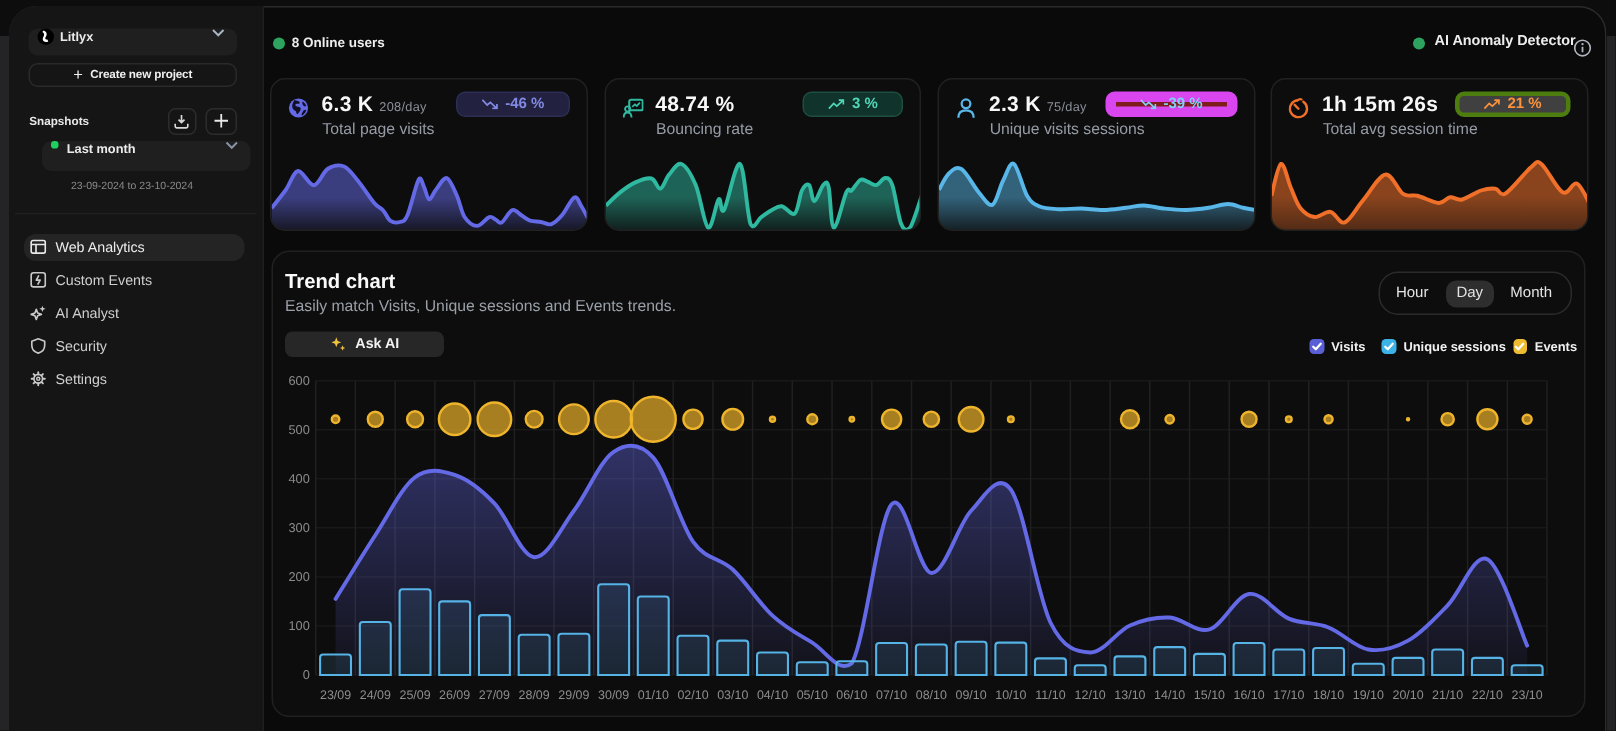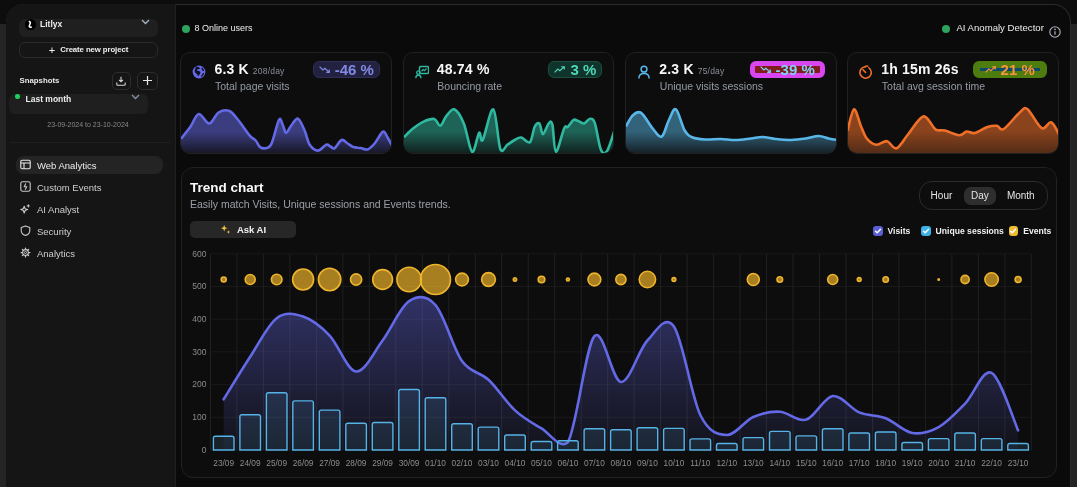--- a/index.html
+++ b/index.html
@@ -30,37 +30,37 @@
   align-items:center; font-size:9.5px; color:#cfcfcf; border-radius:8px; }
 .navitem.active { background:#242424; color:#ececec; }
 .card { position:absolute; background:#0d0d0d; border:1px solid #212121;
   border-radius:10px; overflow:hidden; }
 .val { position:absolute; left:33px; top:59.5px; font-size:14px; font-weight:700;
   color:#f7f7f7; letter-spacing:0.2px; }
 .card .val { top:8.5px; }
 .per { font-size:8.5px; font-weight:400; color:#8a8f98; margin-left:4px;margin-top:32px; }
 .lbl { position:absolute; left:33.5px; top:27.5px; font-size:10.5px; color:#959ba5; }
 .badge { position:absolute; right:11px; top:8.9px; height:16.2px; border-radius:6px;
-  display:flex; align-items:center; gap:5px; padding:0 5px; font-size:15px; font-weight:600; }
+  display:flex; align-items:center; gap:5px; padding:0 16px; font-size:10px; font-weight:600; }
 .mini { position:absolute; left:0; bottom:-1px; }
 .trend { border-radius:12px; }
 .ttitle { position:absolute; left:8.5px; top:12.5px; font-size:13.5px; font-weight:700; color:#fafafa; }
 .tsub { position:absolute; left:8.5px; top:30.5px; font-size:10.5px; color:#9aa0a8; }
 .askai { position:absolute; left:8.5px; top:53.5px; width:106px; height:17px;
   background:#272727; border-radius:5px; display:flex; align-items:center;
   justify-content:center; gap:6px; color:#f2f2f2; font-size:9.5px; font-weight:700; }
 .segm { position:absolute; left:737.5px; top:13.5px; width:128.5px; height:28.5px;
   border:1px solid #2b2b2b; border-radius:13px; }
 .seg { position:absolute; top:4.7px; height:18.5px; line-height:18.5px; font-size:10px; color:#e4e4e4; border-radius:7px;text-align:center; }
 .segon { background:#2e2e2e; }
 .leg { position:absolute; top:58.5px; display:flex; align-items:center; gap:5px; }
 .cb { width:9.5px; height:9.5px; border-radius:3px; display:flex; align-items:center; justify-content:center; }
 .legtxt { font-size:8.6px; font-weight:600; color:#f0f0f0; }
 .topdot { position:absolute; width:8.5px; height:8.5px; border-radius:50%; background:#2da35f; }
-.toptxt { position:absolute; font-size:9px; font-weight:400; color:#ededed;text-align:center; }
+.toptxt { position:absolute; font-size:9px; font-weight:700; color:#ededed;text-align:center; }
 </style></head>
 <body>
 <div style="position:absolute;left:0;top:24px;width:6px;height:463px;background:#242427"></div>
 <div style="position:absolute;right:0;top:24px;width:6.5px;height:463px;background:#242427"></div>
 <div class="window">
 <div class="sidebar">
       <div class="sel" style="left:13px;top:15px;height:18px">
         <span class="logo">
           <svg width="7" height="9" viewBox="0 0 7 9">
             <path d="M2.1,0.4 C3.4,0.9 4.3,1.8 4.1,3.2 C4,4.1 3.3,4.6 3.2,5.4 C3.1,6.2 3.8,6.6 4.6,6.3 L5.2,7.6 C3.6,8.6 1.6,7.9 1.5,6.2 C1.4,5 2.3,4.3 2.4,3.4 C2.5,2.5 2.1,1.7 1.2,1.3 Z" fill="#fff"></path>
@@ -76,21 +76,21 @@
       <div class="iconbtn" style="left:105.5px;top:67.5px;width:19.5px;height:18.5px">
         <svg width="10" height="10" viewBox="0 0 10 10">
           <path d="M5,0.7 V5.6 M3,3.8 L5,5.8 L7,3.8 M0.8,6.5 V8.2 Q0.8,9.2 1.8,9.2 H8.2 Q9.2,9.2 9.2,8.2 V6.5" stroke="#d8d8d8" stroke-width="1.1" fill="none"></path>
         </svg>
       </div>
       <div class="iconbtn" style="left:130.5px;top:67.5px;width:21px;height:18.5px">
         <svg width="11" height="11" viewBox="0 0 11 11">
           <path d="M5.5,1 V10 M1,5.5 H10" stroke="#e8e8e8" stroke-width="1.2" fill="none"></path>
         </svg>
       </div>
-      <div class="sel" style="left:3px;top:90px;height:19.5px">
+      <div class="sel" style="left:22px;top:90px;height:19.5px">
         <span class="dot" style="background:#1fd05f;width:4.5px;height:4.5px;margin-left:0px"></span>
         <span class="seltxt" style="margin-left:6px">Last month</span>
         <svg class="chev" width="9" height="6" viewBox="0 0 9 6">
           <path d="M1,1 L4.5,4.5 L8,1" stroke="#8a93a6" stroke-width="1.3" fill="none"></path>
         </svg>
       </div>
       <div class="daterange">23-09-2024 to 23-10-2024</div>
       <div class="sep"></div>
       <div class="navitem active" style="top:152.4px">
         <svg width="11" height="12" viewBox="0 0 11 12" style="margin:0 6.5px 0 3.5px">
@@ -118,21 +118,21 @@
           <path d="M5.5,0.9 L9.8,2.5 V5.2 C9.8,7.9 8,9.7 5.5,10.4 C3,9.7 1.2,7.9 1.2,5.2 V2.5 Z" fill="none" stroke="#c9c9c9" stroke-width="1.1" stroke-linejoin="round"></path>
         </svg>
         <span>Security</span>
       </div>
       <div class="navitem" style="top:240.4px">
         <svg width="11" height="12" viewBox="0 0 11 12" style="margin:0 6.5px 0 3.5px">
           <circle cx="5.5" cy="5.5" r="2.9" fill="none" stroke="#c9c9c9" stroke-width="1.05"></circle>
           <circle cx="5.5" cy="5.5" r="1.05" fill="none" stroke="#c9c9c9" stroke-width="0.95"></circle>
           <path d="M8.40,5.50 L9.90,5.50 M7.55,7.55 L8.61,8.61 M5.50,8.40 L5.50,9.90 M3.45,7.55 L2.39,8.61 M2.60,5.50 L1.10,5.50 M3.45,3.45 L2.39,2.39 M5.50,2.60 L5.50,1.10 M7.55,3.45 L8.61,2.39" stroke="#c9c9c9" stroke-width="1.25" fill="none" stroke-linecap="round"></path>
         </svg>
-        <span>Analytics</span>
+        <span>Settings</span>
       </div>
     </div>
 <span class="topdot" style="left:175.5px;top:20.5px"></span>
 <span class="toptxt" style="left:188.5px;top:18.5px">8 Online users</span>
 <span class="topdot" style="left:935.5px;top:20.5px"></span>
 <span class="toptxt" style="left:950.4px;top:18px;font-size:9.6px">AI Anomaly Detector</span>
 <svg style="position:absolute;left:1042.5px;top:21.5px" width="12" height="12" viewBox="0 0 12 12">
 <circle cx="6" cy="6" r="5.2" fill="none" stroke="#aeb4bc" stroke-width="1.1"></circle>
 <path d="M6,5.2 V8.8" stroke="#aeb4bc" stroke-width="1.2"></path>
       <circle cx="6" cy="3.4" r="0.8" fill="#aeb4bc"></circle>
@@ -187,21 +187,21 @@
         <path d="M0.0,85.1C1.5,83.7 5.7,79.2 9.0,76.6C12.3,74.0 16.0,71.2 19.6,69.6C23.1,68.0 27.5,66.3 30.3,67.0C33.1,67.7 34.2,74.2 36.2,73.8C38.2,73.4 39.7,67.2 42.1,64.4C44.4,61.7 47.4,56.1 50.3,57.3C53.3,58.5 56.8,64.3 59.8,71.4C62.8,78.5 65.5,98.2 68.1,99.8C70.6,101.4 73.3,82.9 75.1,80.9C76.9,78.9 76.3,91.9 78.7,88.0C81.1,84.1 86.4,55.7 89.3,57.3C92.3,58.9 94.0,91.5 96.4,97.4C98.8,102.0 101.1,94.3 103.5,92.7C105.9,91.1 108.3,89.2 110.6,88.0C112.9,86.8 114.6,85.1 117.2,85.5C119.8,85.9 123.7,92.1 125.9,90.3C128.1,88.6 129.0,78.2 130.6,75.0C132.2,71.8 134.0,70.2 135.4,71.4C136.8,72.6 137.3,82.1 138.9,82.1C140.5,82.1 143.2,73.0 144.8,71.4C146.4,69.8 147.2,67.9 148.4,72.6C149.6,77.3 149.9,99.2 151.9,99.8C153.9,100.4 158.2,80.3 160.2,76.2C162.2,72.1 162.1,76.4 163.7,75.0C165.3,73.6 167.8,68.9 169.6,67.9C171.4,66.9 172.5,68.5 174.3,69.1C176.1,69.7 178.2,71.8 180.2,71.4C182.2,71.0 184.3,66.7 186.1,66.7C187.9,66.7 189.1,66.3 190.9,71.4C192.7,76.5 194.8,92.7 196.8,97.4C198.8,102.0 200.2,102.0 202.7,99.8C205.2,96.1 210.1,79.1 211.6,75.0" fill="none" stroke="#2fb9a0" stroke-width="2.6" stroke-linejoin="round"></path>
       </svg>
     </div>
     <div class="card" style="left:619.3px;top:47.5px;width:211.5px;height:102.5px">
       <svg style="position:absolute;left:11px;top:12px" width="14" height="14" viewBox="0 0 14 14">
         <circle cx="7" cy="4.2" r="2.9" fill="none" stroke="#58b7e8" stroke-width="1.5"></circle>
         <path d="M1.9,13.5 C1.9,9.8 4,8.6 7,8.6 C10,8.6 12.1,9.8 12.1,13.5" fill="none" stroke="#58b7e8" stroke-width="1.5"></path>
       </svg>
       <div class="val">2.3 K<span class="per">75/day</span></div>
       <div class="lbl">Unique visits sessions</div>
-      <div class="badge" style="background:#7f1d1d;border:5px solid #d946ef;color:#7fd0f5">
+      <div class="badge" style="background:#7f1d1d;border:7px solid #d946ef;color:#7fd0f5">
         <svg width="11" height="7" viewBox="0 0 11 7">
           <path d="M0.6,0.6 L3.8,4.0 L5.9,2.3 L10.2,6.2 M7.2,6.3 H10.3 V3.4" stroke="#7fd0f5" stroke-width="1.15" fill="none"></path>
         </svg>
         <span>-39 %</span>
       </div>
       <svg class="mini" width="211.5" height="102.5" viewBox="0 0 211.5 102.5">
         <defs>
           <linearGradient id="guser" x1="0" y1="0.5" x2="0" y2="1">
             <stop offset="0" stop-color="#58b7e8" stop-opacity="0.5"></stop>
             <stop offset="1" stop-color="#58b7e8" stop-opacity="0.1"></stop>
@@ -212,21 +212,21 @@
       </svg>
     </div>
     <div class="card" style="left:841.3px;top:47.5px;width:211.5px;height:102.5px">
       <svg style="position:absolute;left:11px;top:12px" width="14" height="14" viewBox="0 0 14 14">
         <path d="M9.9,2.8 A5.7,5.7 0 1 1 6.1,1.8" fill="none" stroke="#f0702a" stroke-width="1.6" stroke-linecap="round"></path>
         <path d="M6.1,1.9 Q7.2,0.6 8.7,1.3" fill="none" stroke="#f0702a" stroke-width="1.5" stroke-linecap="round"></path>
         <path d="M6.6,7.5 L4.1,4.9" stroke="#f0702a" stroke-width="1.6" stroke-linecap="round"></path>
       </svg>
       <div class="val">1h 15m 26s</div>
       <div class="lbl">Total avg session time</div>
-      <div class="badge" style="background:#0c4a6e;border:7px solid #4d7c0f;color:#fb923c">
+      <div class="badge" style="background:#404040;border:3px solid #4d7c0f;color:#fb923c">
         <svg width="11" height="7" viewBox="0 0 11 7">
           <path d="M0.6,6.4 L3.8,3.0 L5.9,4.7 L10.2,0.8 M7.2,0.7 H10.3 V3.6" stroke="#fb923c" stroke-width="1.15" fill="none"></path>
         </svg>
         <span>21 %</span>
       </div>
       <svg class="mini" width="211.5" height="102.5" viewBox="0 0 211.5 102.5">
         <defs>
           <linearGradient id="gtimer" x1="0" y1="0.5" x2="0" y2="1">
             <stop offset="0" stop-color="#f0702a" stop-opacity="0.55"></stop>
             <stop offset="1" stop-color="#f0702a" stop-opacity="0.3"></stop>

